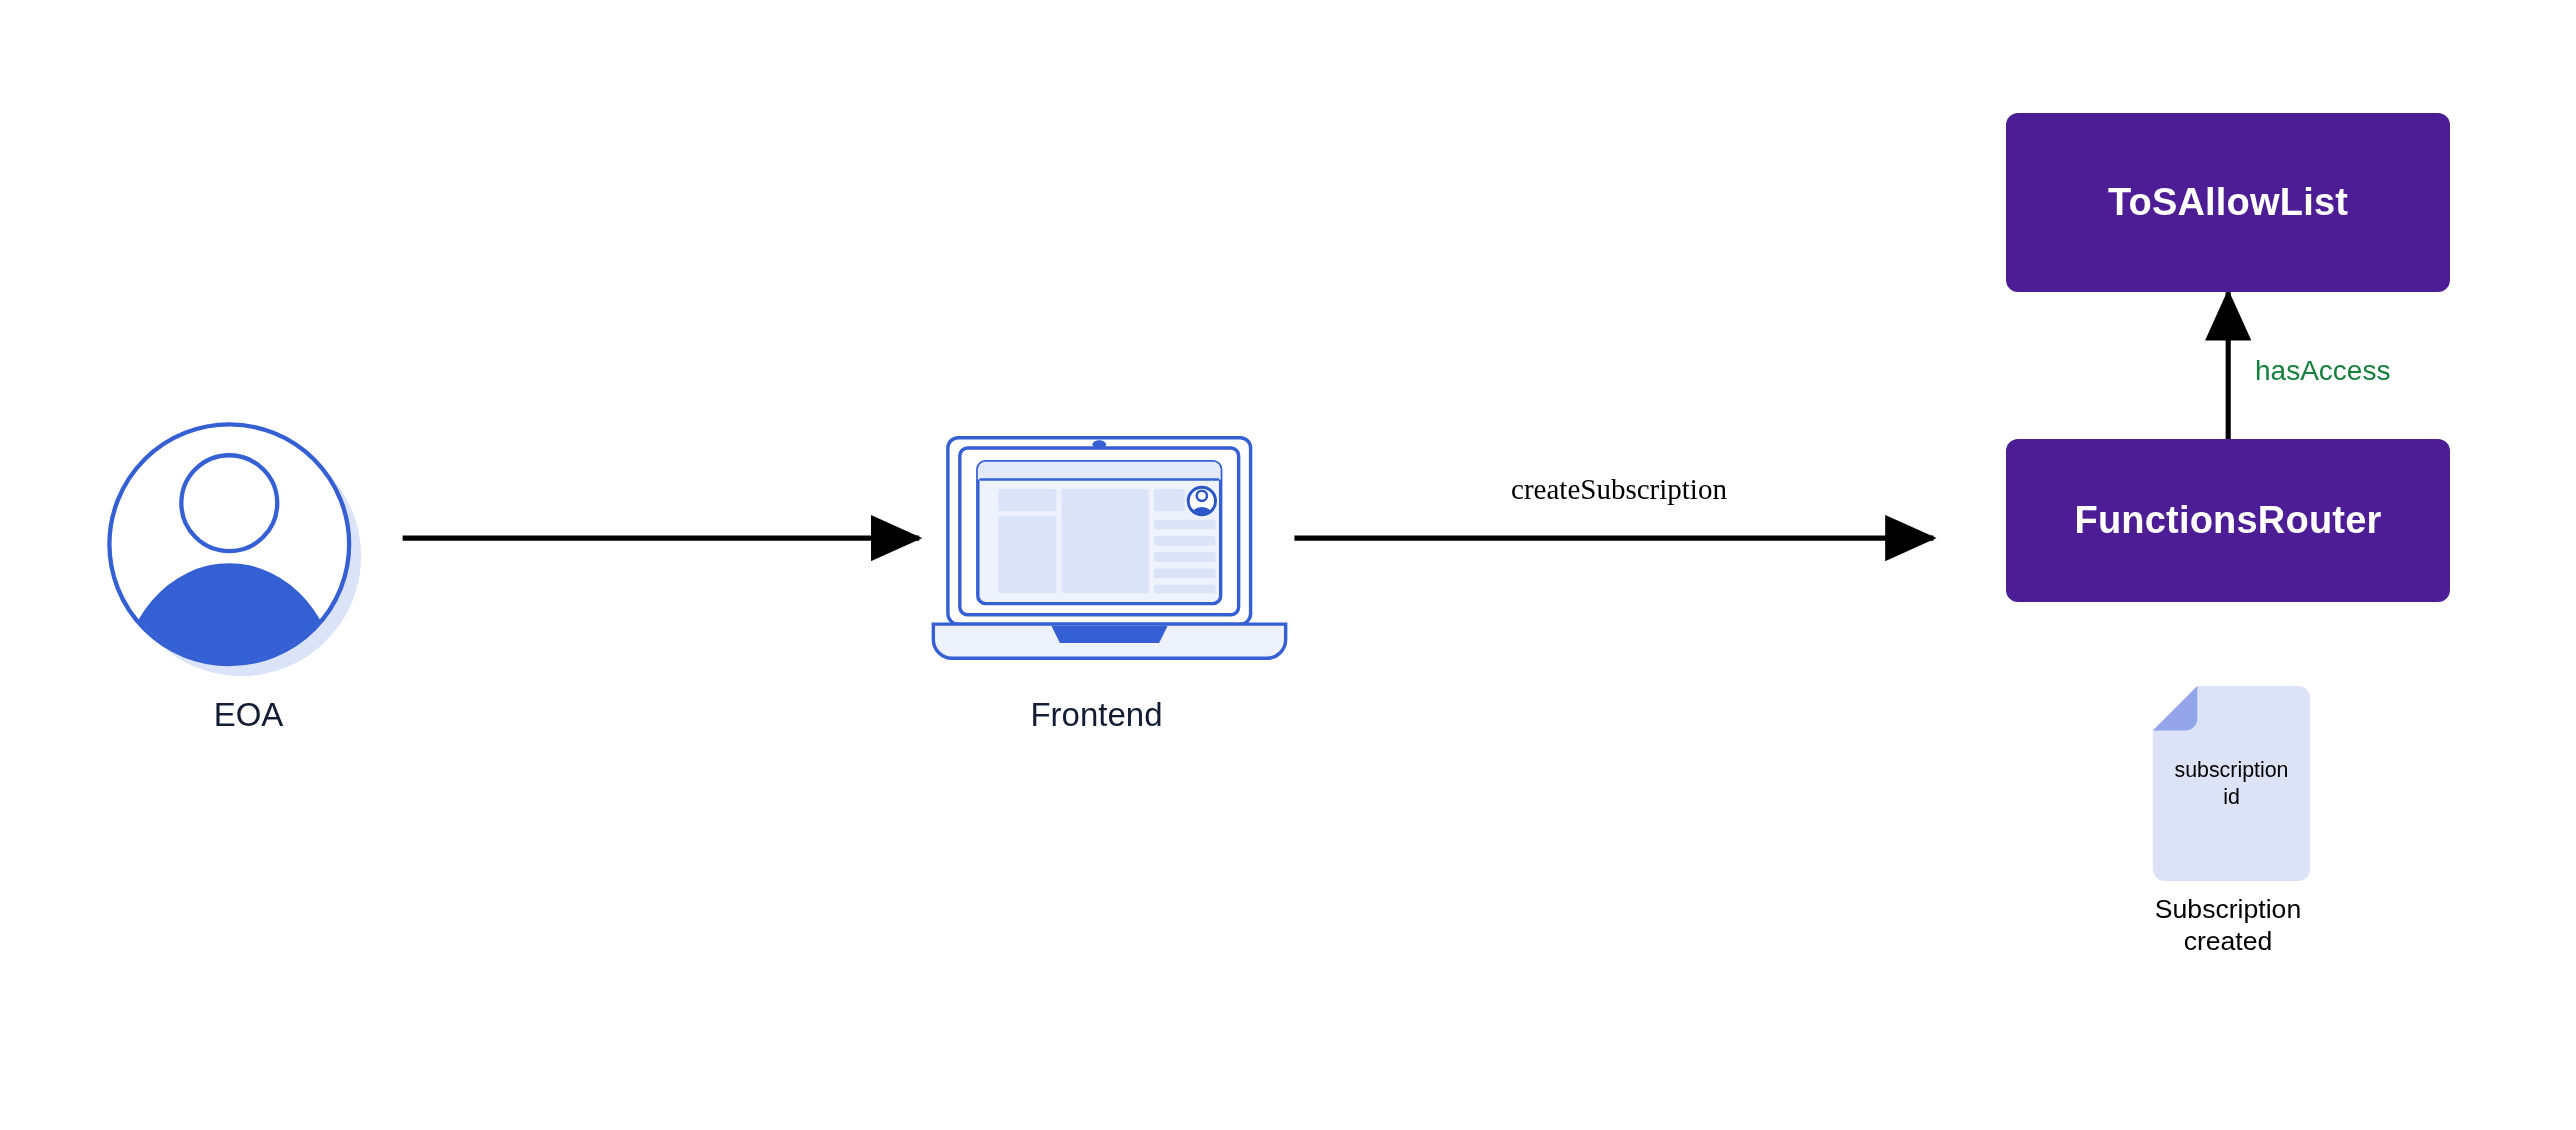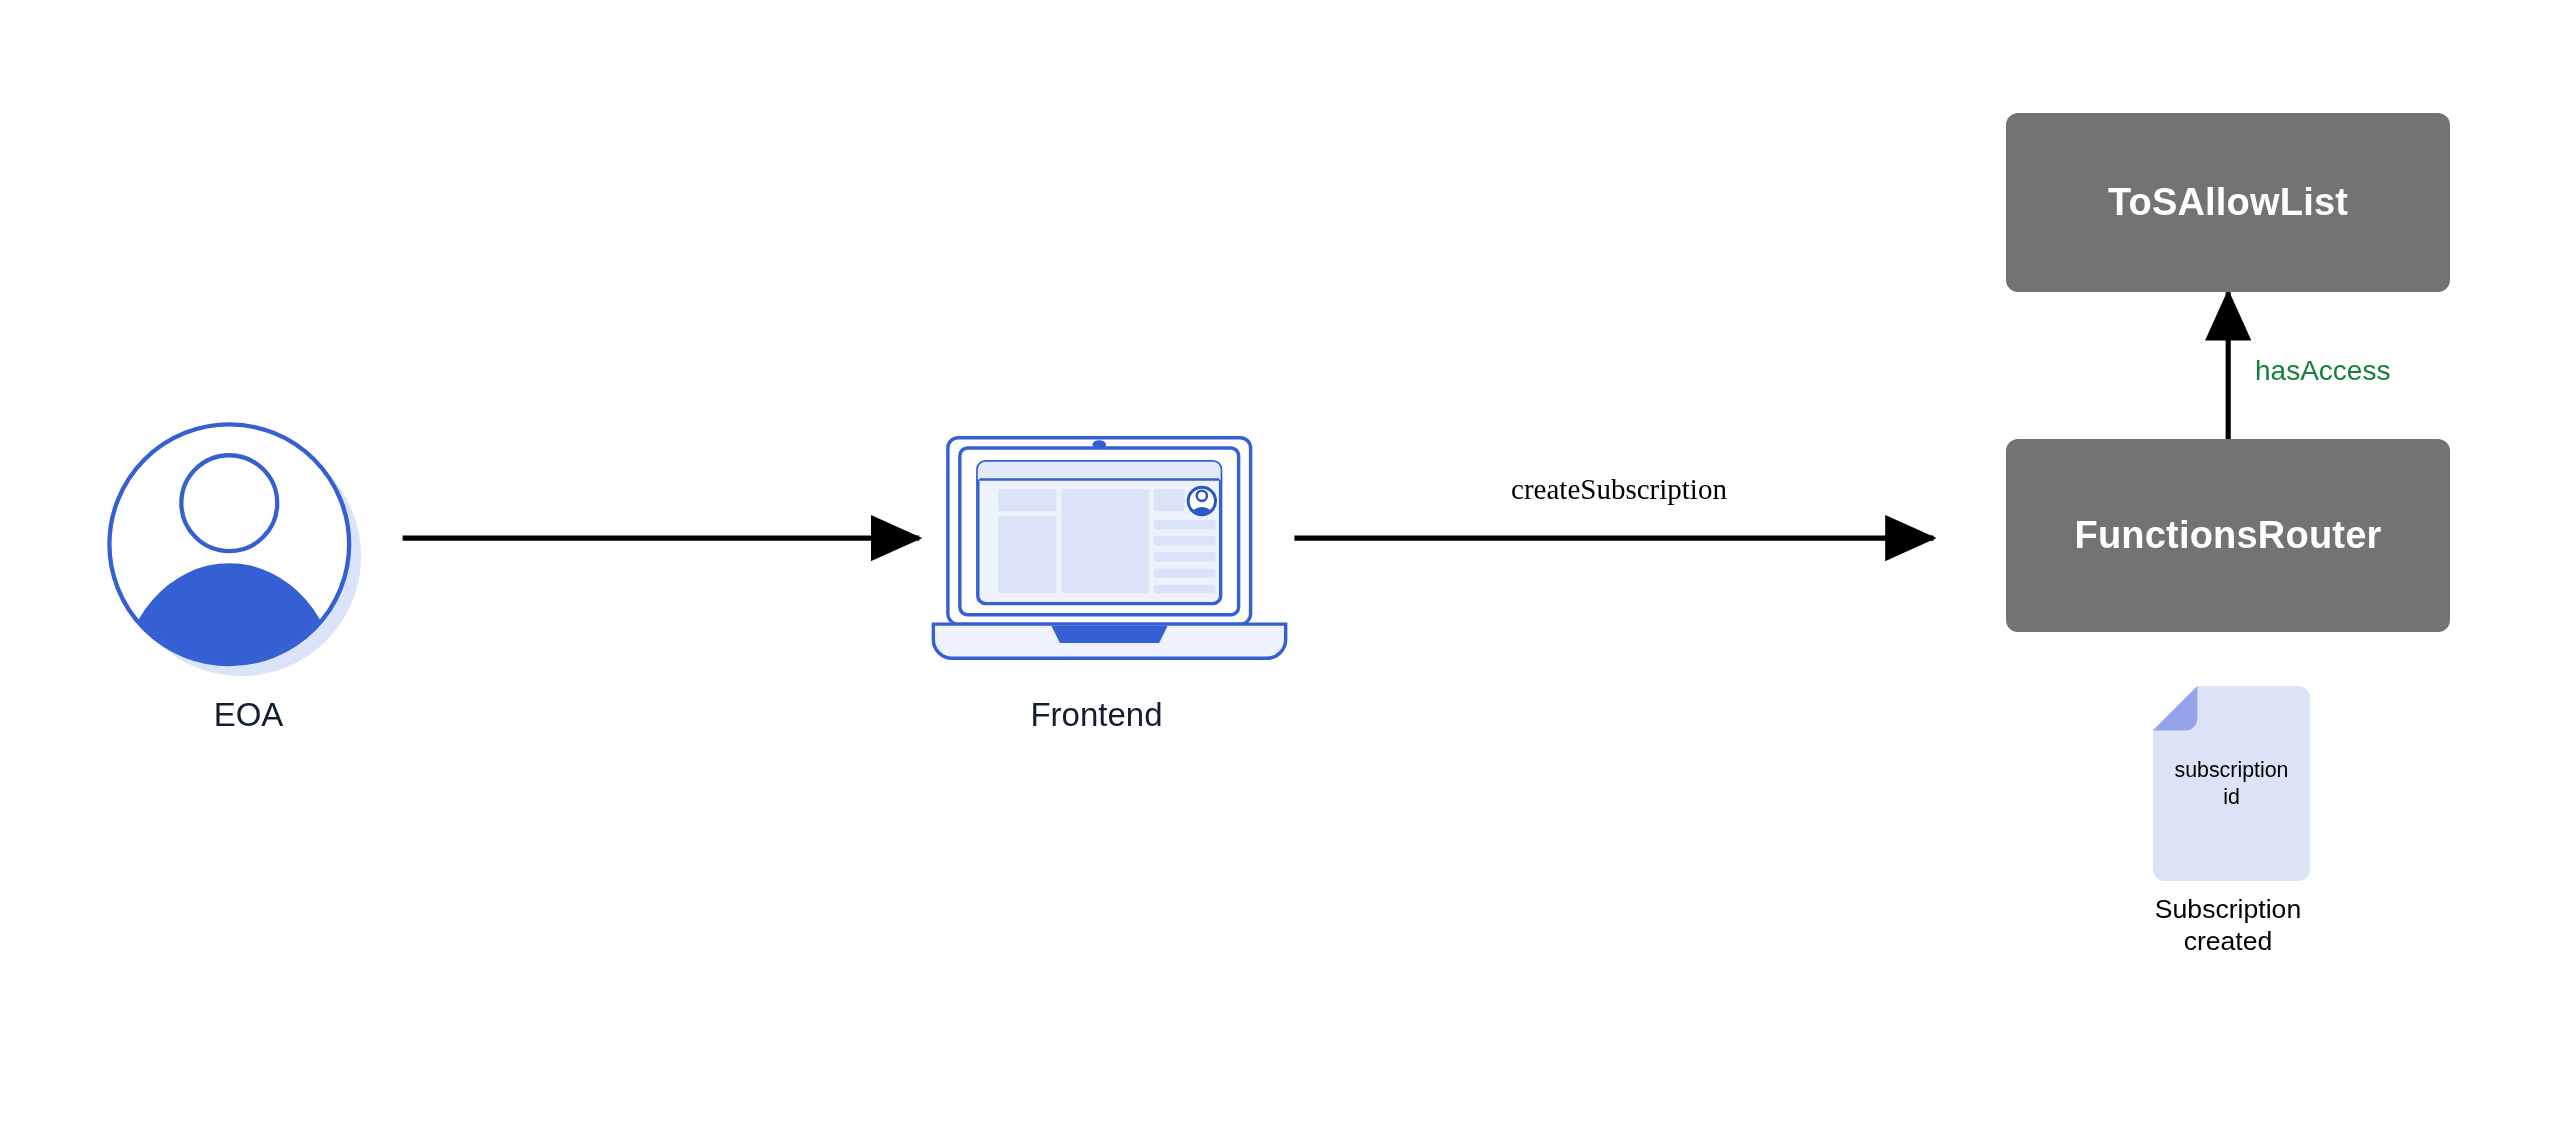--- a/index.html
+++ b/index.html
@@ -17,21 +17,21 @@
     background: #ffffff;
     overflow: hidden;
   }
 
   
   .node-box {
     position: absolute;
     display: flex;
     align-items: center;
     justify-content: center;
-    background: #737373;
+    background: #4c1d95;
     border-radius: 12px;
     box-sizing: border-box;
   }
   .node-box .node-label {
     color: #ffffff;
     font-family: "Liberation Sans", sans-serif;
     font-weight: bold;
     font-size: 38px;
     letter-spacing: 0.2px;
     white-space: nowrap;
@@ -40,21 +40,21 @@
   #box-tosallowlist {
     left: 2006px;
     top: 113px;
     width: 444px;
     height: 179px;
   }
   #box-functionsrouter {
     left: 2006px;
     top: 439px;
     width: 444px;
-    height: 193px;
+    height: 163px;
   }
 
   
   .node-caption {
     position: absolute;
     text-align: center;
     color: #121c33;
     font-family: "Liberation Sans", sans-serif;
     font-weight: normal;
     font-size: 33px;

